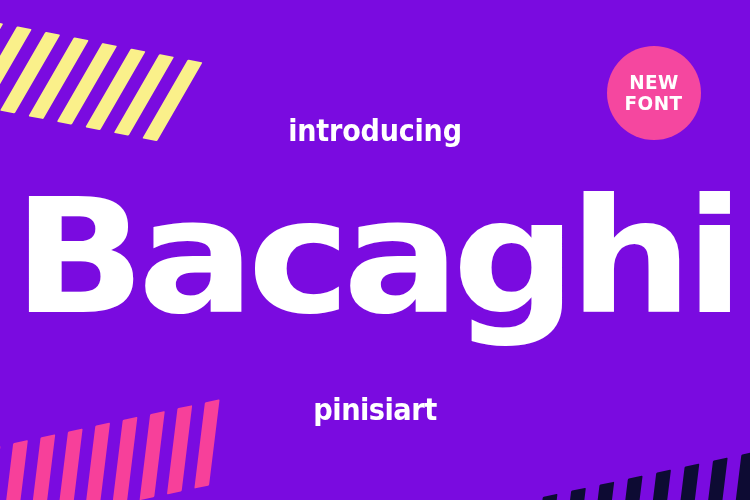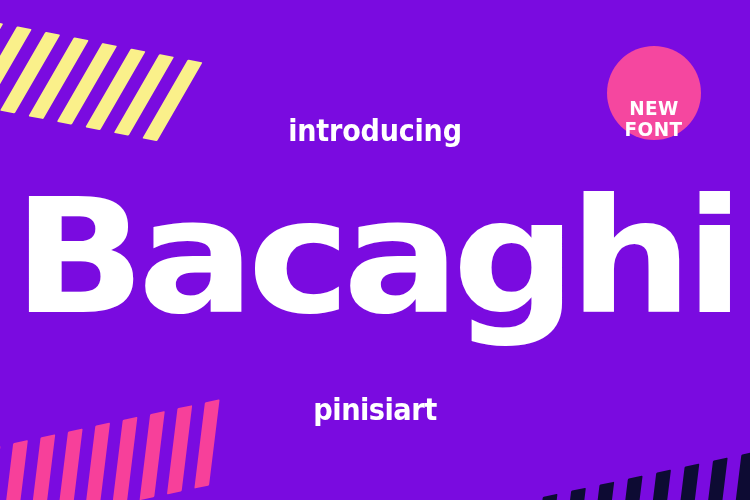--- a/index.html
+++ b/index.html
@@ -78,21 +78,21 @@
     position: absolute;
     left: 607px;
     top: 46px;
     width: 94px;
     height: 94px;
     border-radius: 50%;
     background: #f5479f;
     display: flex;
     flex-direction: column;
     align-items: center;
-    justify-content: flex-end;
+    justify-content: center;
     line-height: 1.06;
   }
   #badge .badge-line {
     color: #ffffff;
     font-family: "DejaVu Sans", sans-serif;
     font-weight: 700;
     font-size: 20px;
     letter-spacing: 0.5px;
     transform: scaleX(0.92);
   }

